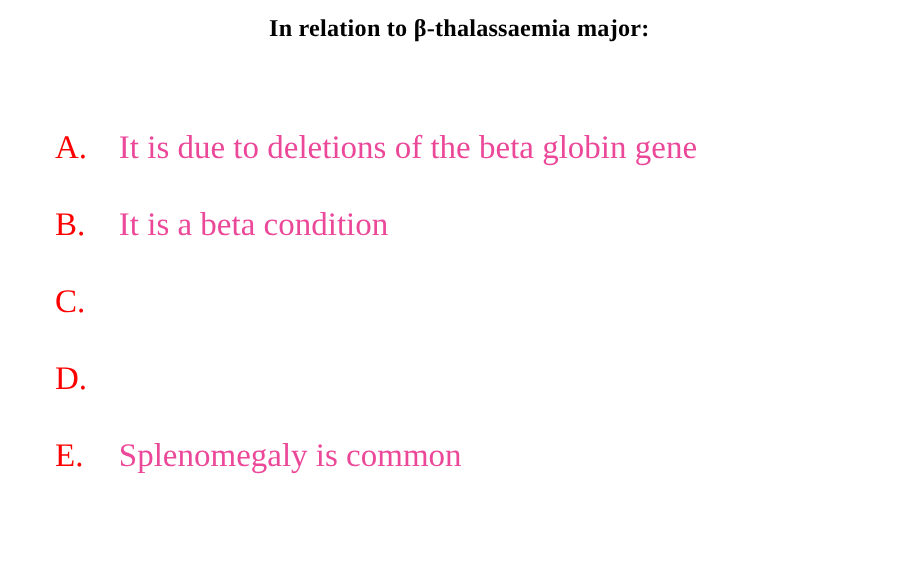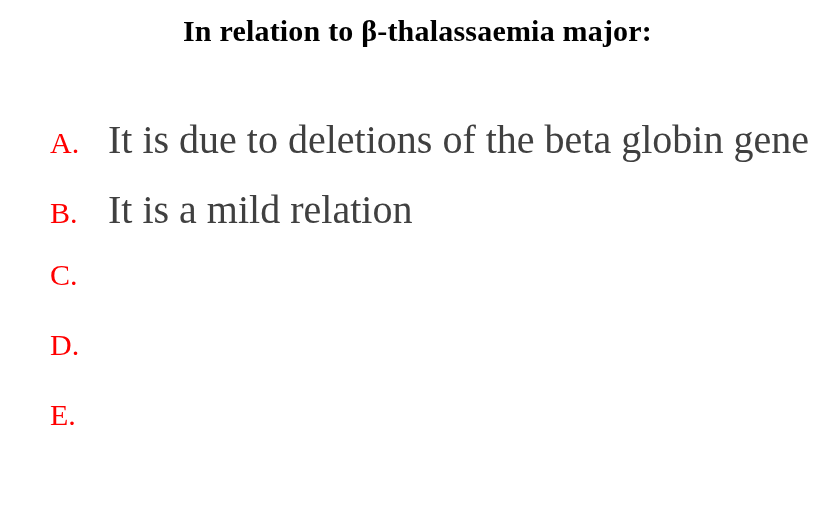--- a/index.html
+++ b/index.html
@@ -19,21 +19,21 @@
     width: 835px;
     height: 520px;
     box-sizing: border-box;
   }
   .question-title {
     position: absolute;
     top: 14px;
     left: 0;
     width: 835px;
     text-align: center;
-    font-size: 30px;
+    font-size: 22px;
     font-weight: bold;
     letter-spacing: 0.2px;
     line-height: 1.1;
   }
   .options {
     position: absolute;
     top: 120px;
     left: 50px;
     width: 770px;
   }
@@ -45,51 +45,52 @@
   }
   .option-letter {
     color: #ff0000;
     font-size: 30px;
     width: 58px;
     flex: 0 0 58px;
     text-align: left;
     line-height: 1;
   }
   .option-text {
-    color: #404040;
-    font-size: 40px;
+    color: #ec4899;
+    font-size: 30px;
     line-height: 1;
     white-space: nowrap;
   }
 </style>
 </head>
 <body>
 
 <div class="slide">
 
   <div class="question-title">In relation to β-thalassaemia major:</div>
 
   <div class="options">
 
     <div class="option-row">
       <span class="option-letter">A.</span>
       <span class="option-text">It is due to deletions of the beta globin gene</span>
     </div>
 
     <div class="option-row">
       <span class="option-letter">B.</span>
-      <span class="option-text">It is a mild relation</span>
+      <span class="option-text">It is a beta condition</span>
     </div>
 
     <div class="option-row">
       <span class="option-letter">C.</span>
     </div>
 
     <div class="option-row">
       <span class="option-letter">D.</span>
     </div>
 
     <div class="option-row">
       <span class="option-letter">E.</span>
+      <span class="option-text">Splenomegaly is common</span>
     </div>
 
   </div>
 </div>
 
 </body></html>

